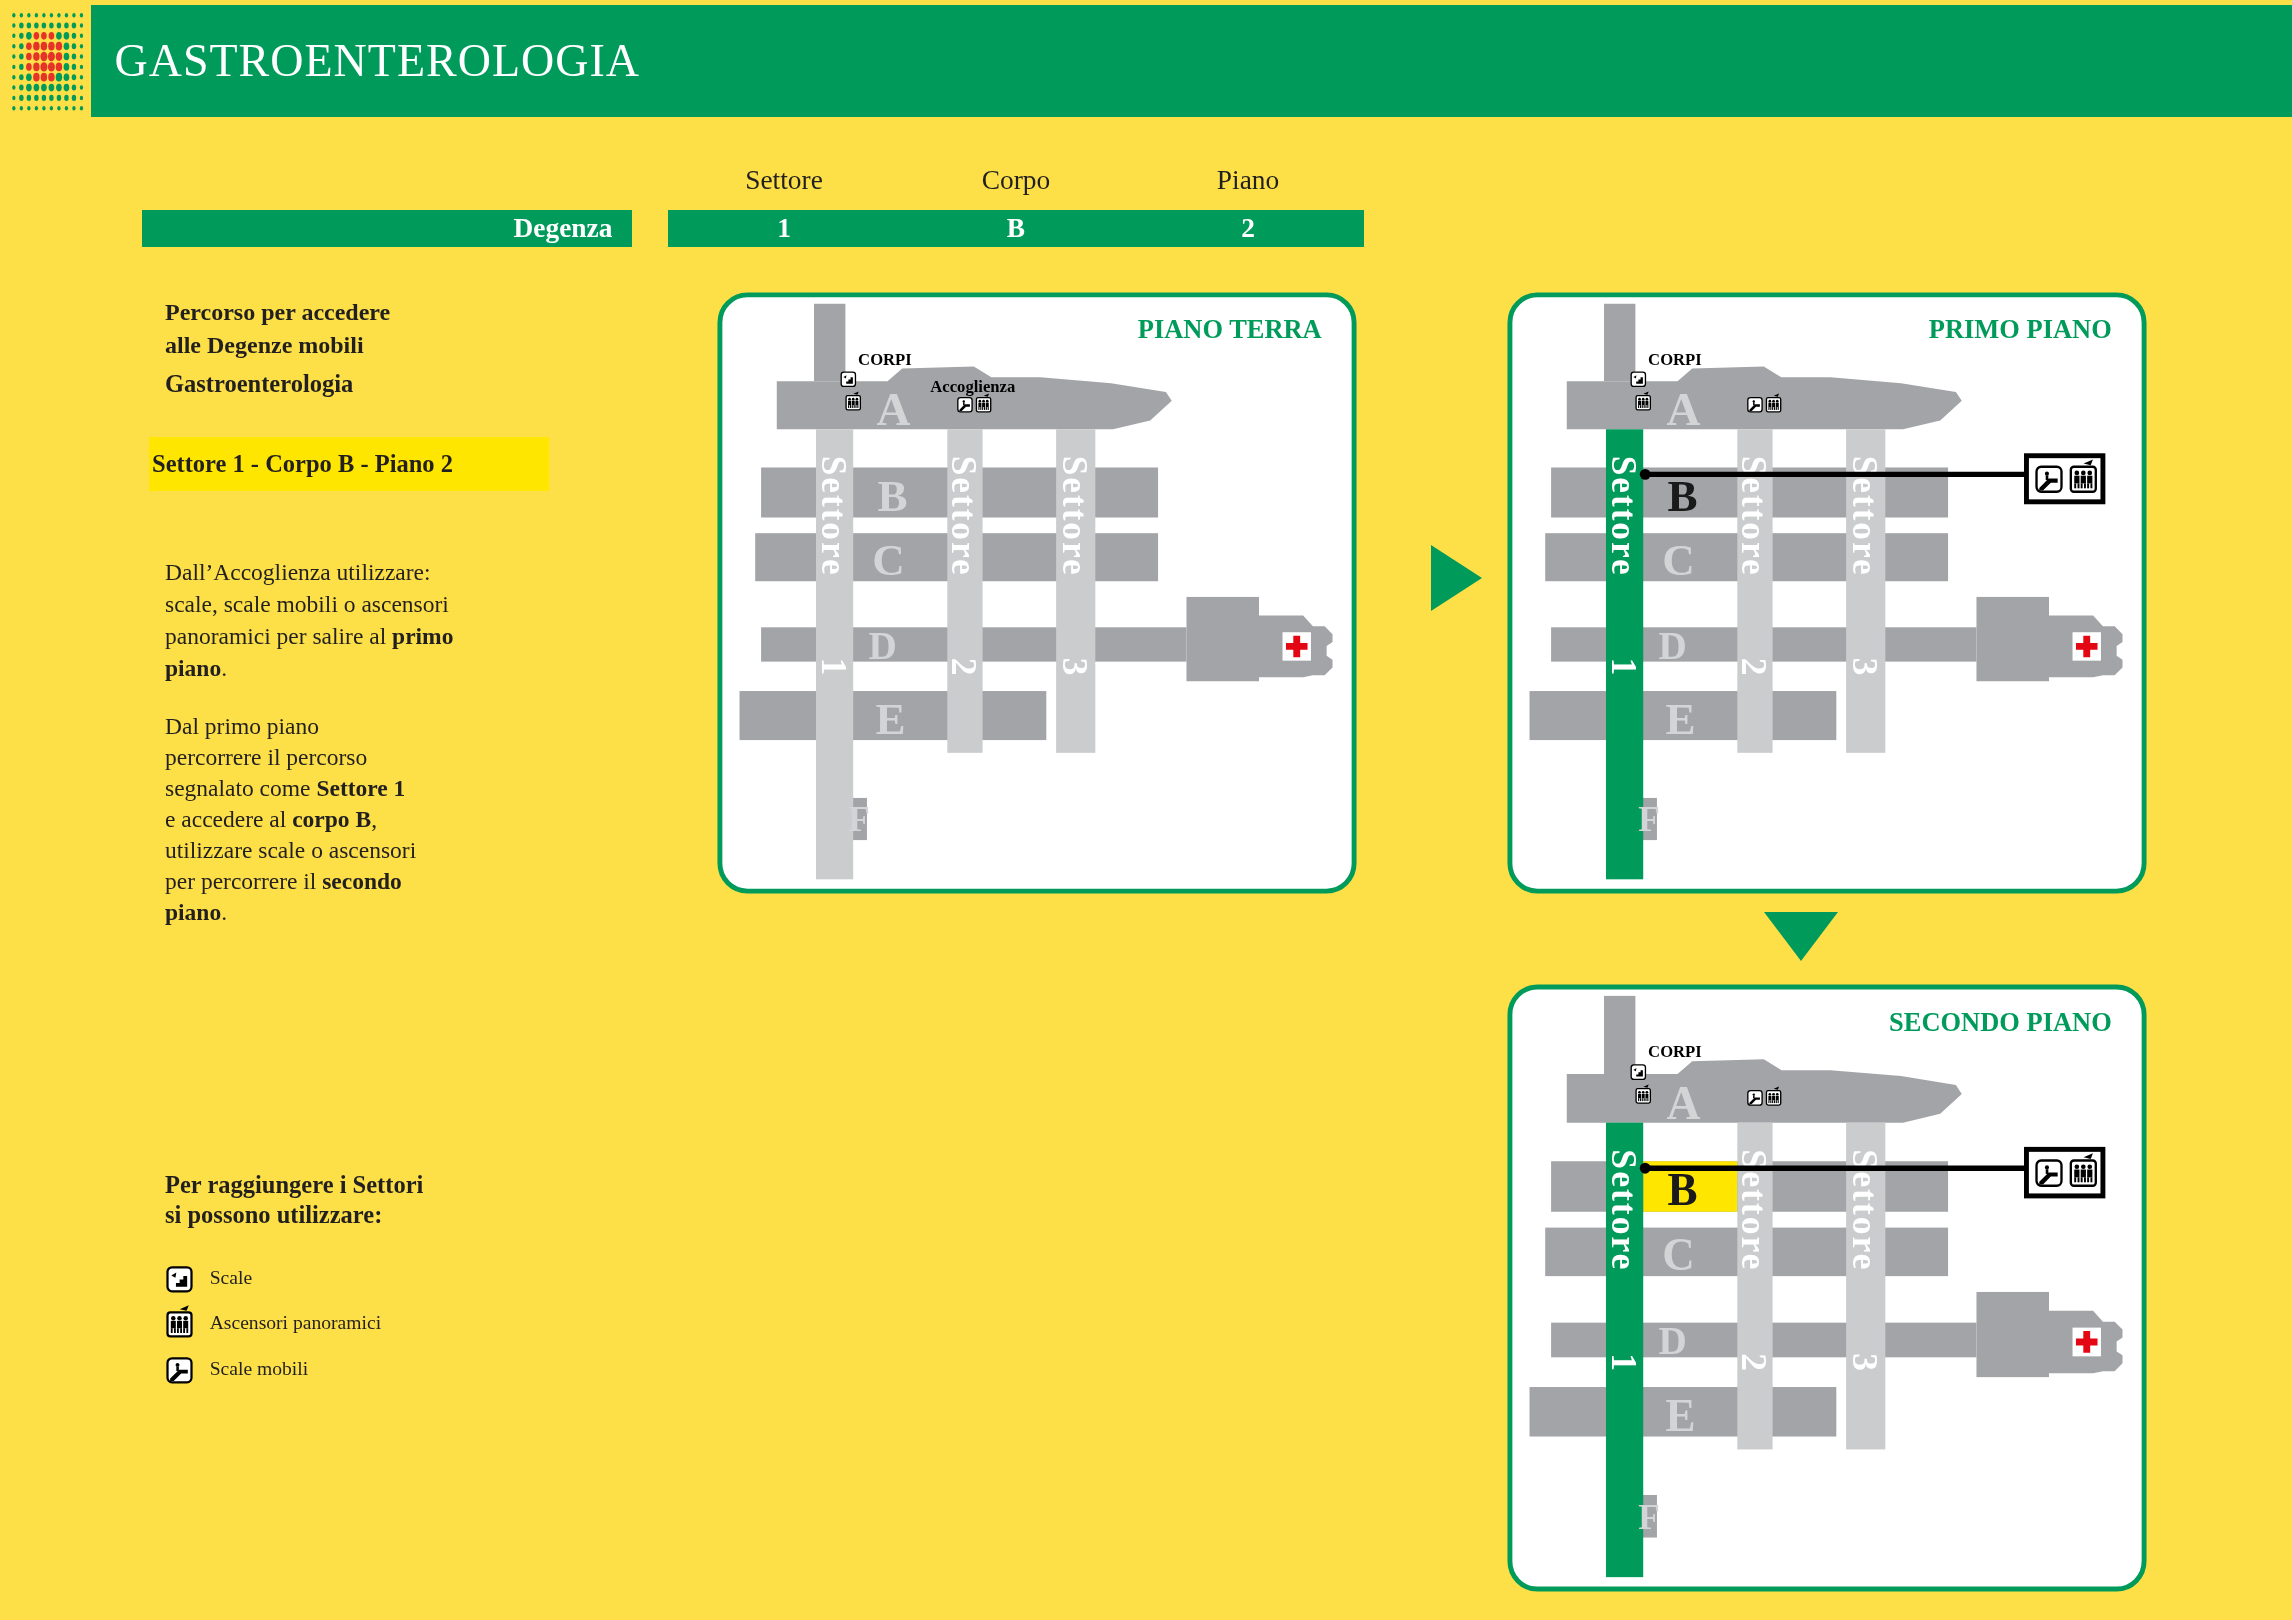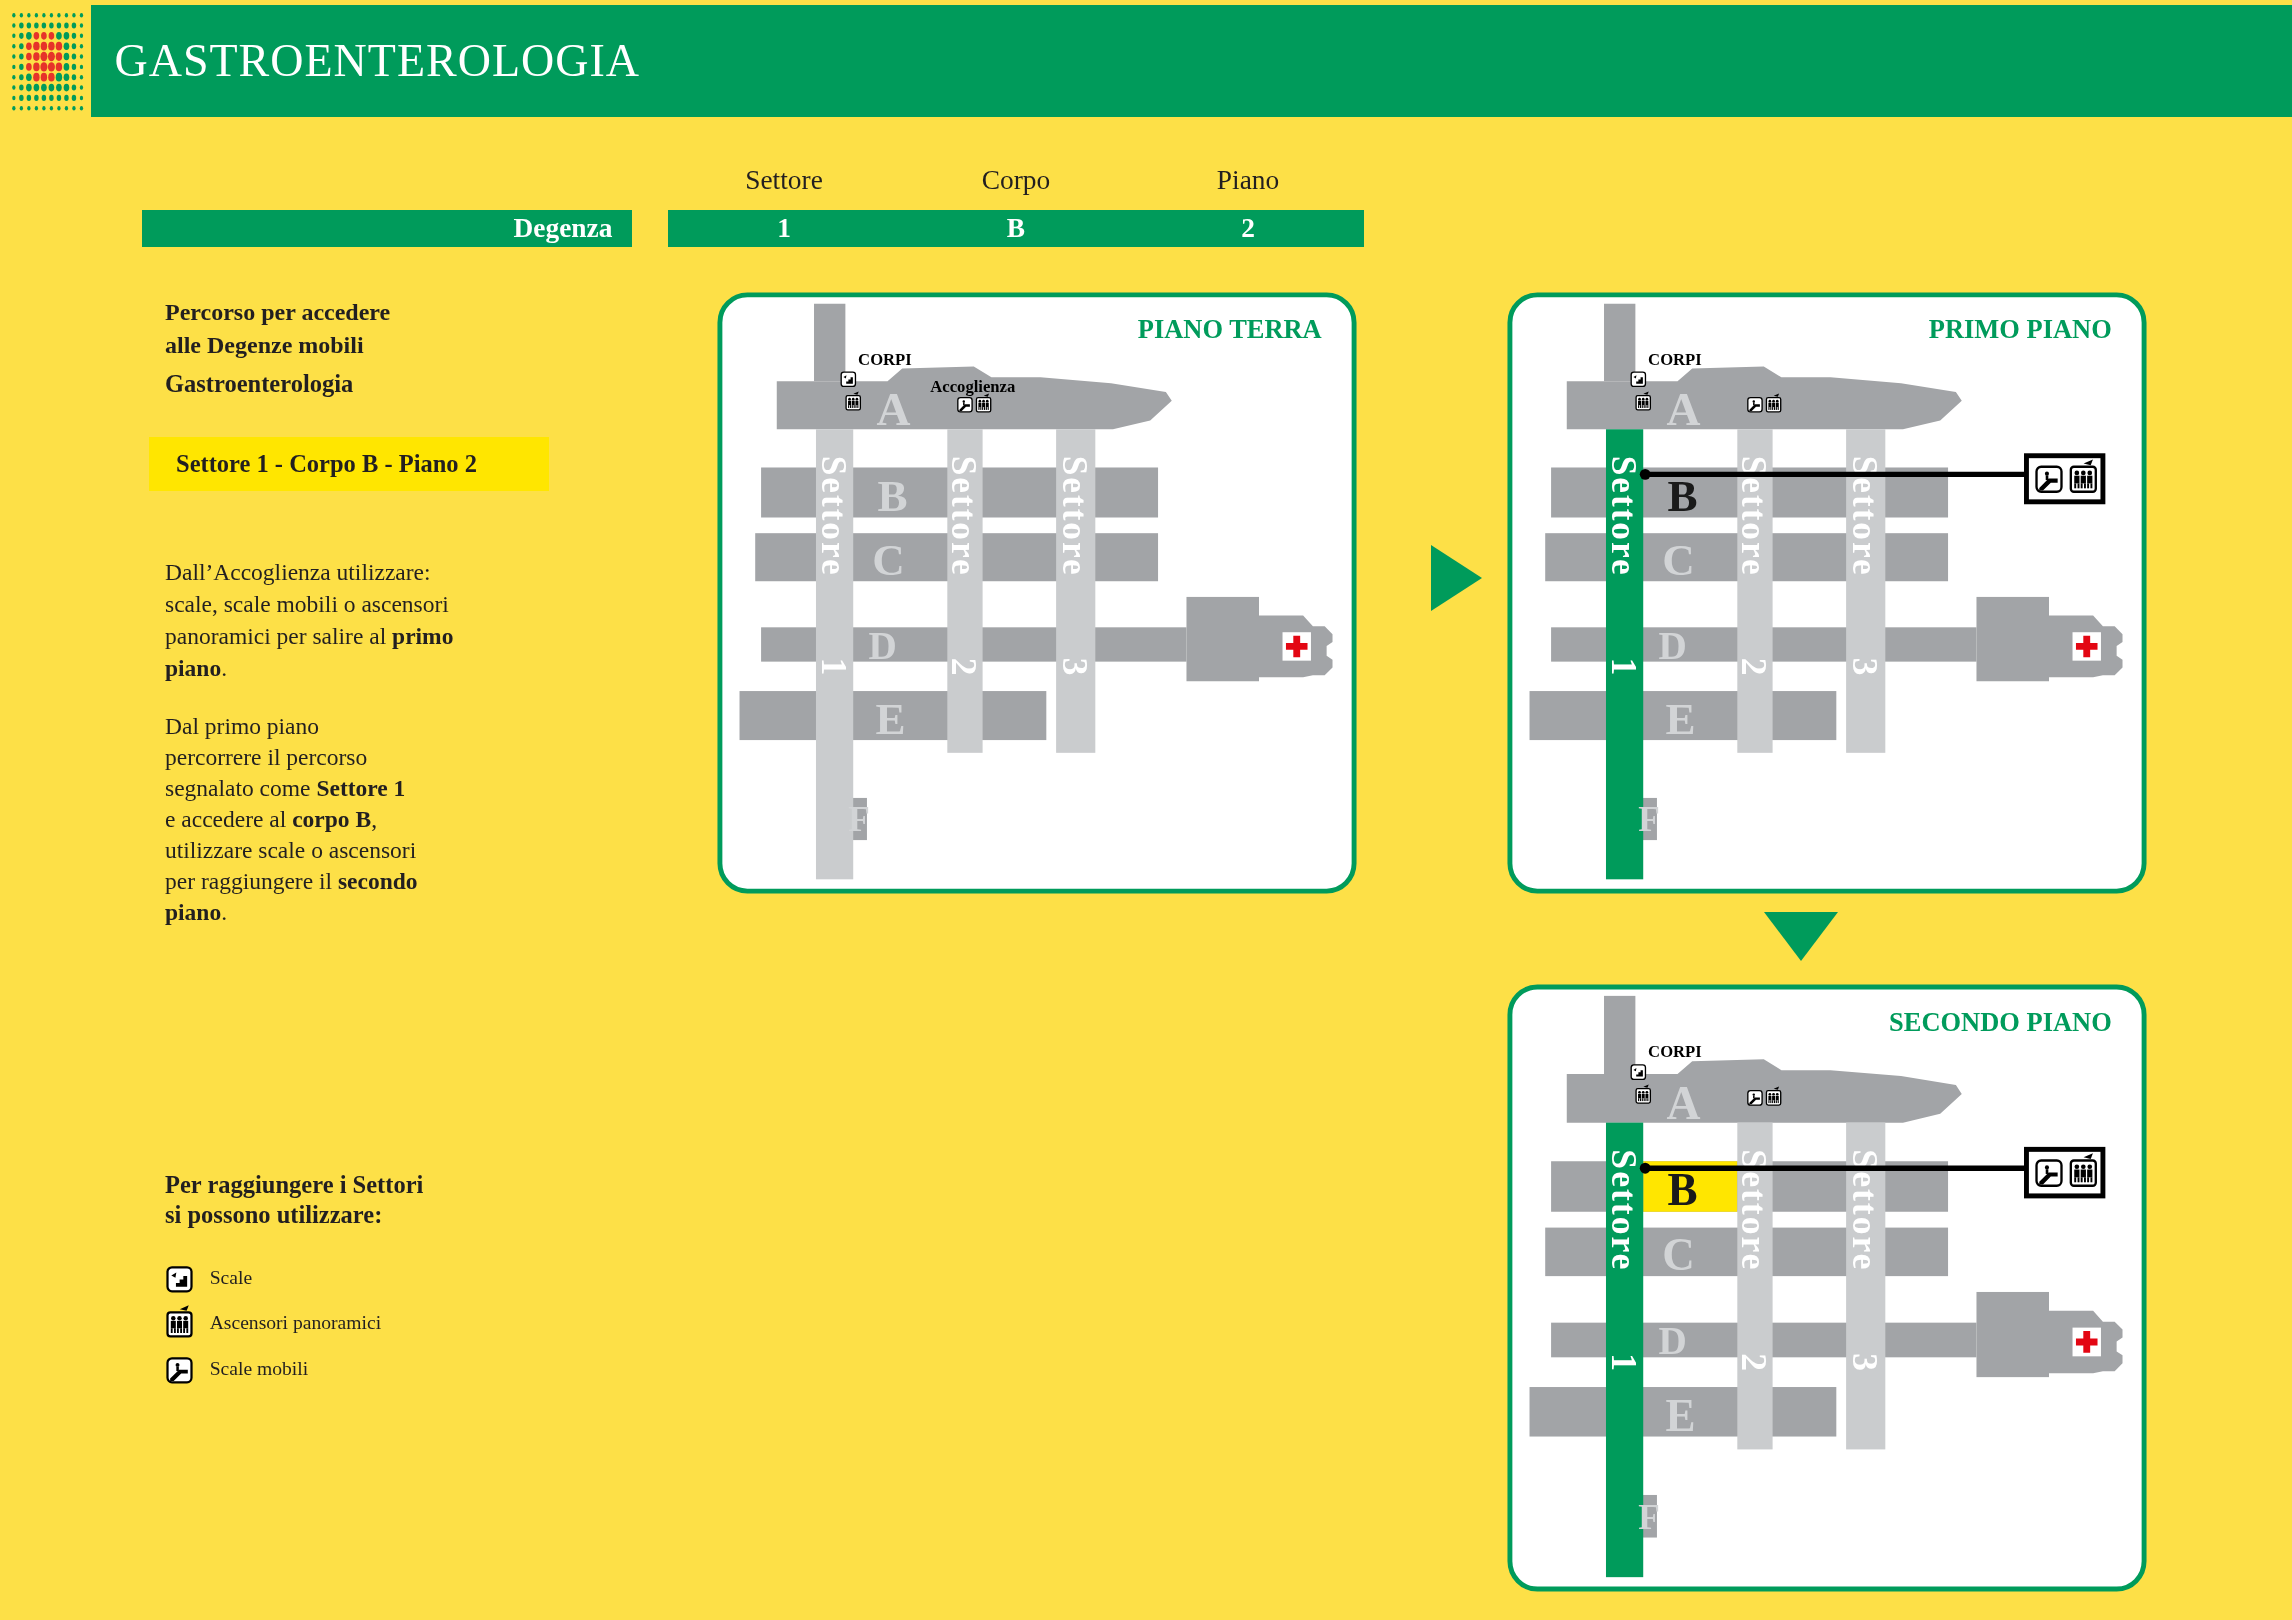--- a/index.html
+++ b/index.html
@@ -17,21 +17,21 @@
   .bar{top:210px;height:37px;background:var(--green);color:#fff;font-size:27.4px;font-weight:700;}
   .bar1{left:142px;width:490px;display:flex;align-items:center;justify-content:flex-end;padding-right:19.6px;box-sizing:border-box;}
   .bar2{left:668px;width:696px;display:grid;grid-template-columns:1fr 1fr 1fr;align-items:center;text-align:center;}
   .lrow2{left:668px;width:696px;top:163px;height:35px;display:grid;grid-template-columns:1fr 1fr 1fr;align-items:center;text-align:center;font-size:27.4px;}
   
   .tl{white-space:nowrap;}
   .b{font-weight:700;}
   .intro{left:165px;top:296px;font-size:24px;font-weight:700;line-height:33px;}
   .dept{left:165px;top:370px;font-size:24.5px;font-weight:700;}
   .hl{left:149px;top:437px;width:400px;height:54px;background:var(--yellow);
-      display:flex;align-items:center;padding-left:27px;box-sizing:border-box;
+      display:flex;align-items:center;padding-left:3px;box-sizing:border-box;
       font-size:24.5px;font-weight:700;}
   .para1{left:165px;top:556px;font-size:23.5px;line-height:32px;}
   .para2{left:165px;top:711px;font-size:23.5px;line-height:31px;}
   .leghead{left:165px;top:1170px;font-size:24.5px;font-weight:700;line-height:30px;}
   .legend{left:165px;top:1260px;display:flex;flex-direction:column;gap:10.8px;}
   .legrow{display:flex;align-items:center;gap:15.7px;height:35px;}
   .legrow .lab{font-size:19.6px;}
   .lg-ic{width:29px;height:36px;}
   
   .map-panel{width:642px;height:604px;}
@@ -183,21 +183,21 @@
       <div class="tl"><span class="">scale, scale mobili o ascensori</span></div>
       <div class="tl"><span class="">panoramici per salire al </span><span class="b">primo</span></div>
       <div class="tl"><span class="b">piano</span><span class="">.</span></div>
     </div>
   <div class="abs para2">
       <div class="tl"><span class="">Dal primo piano</span></div>
       <div class="tl"><span class="">percorrere il percorso</span></div>
       <div class="tl"><span class="">segnalato come </span><span class="b">Settore 1</span></div>
       <div class="tl"><span class="">e accedere al </span><span class="b">corpo B</span><span class="">,</span></div>
       <div class="tl"><span class="">utilizzare scale o ascensori</span></div>
-      <div class="tl"><span class="">per raggiungere il </span><span class="b">secondo</span></div>
+      <div class="tl"><span class="">per percorrere il </span><span class="b">secondo</span></div>
       <div class="tl"><span class="b">piano</span><span class="">.</span></div>
     </div>
 
   <div class="abs legend" id="legend-host">
       <div class="legrow">
      <span><svg class="lg-ic" viewBox="-1 -5.5 22 26">
             <g transform="translate(0,0) scale(1)">
     <rect x="0.9" y="0.9" width="18.2" height="18.2" rx="3.4" fill="#fff" stroke="#000" stroke-width="1.7"></rect>
     <path d="M3.6 15.6 H7.3 V12.9 H10.1 V10.2 H12.9 V7.5 H15.8 V15.6 Z" fill="#000"></path>
     <path d="M3.8 7.2 L7.6 4.8 L6.9 8.9 Z" fill="#000"></path>

